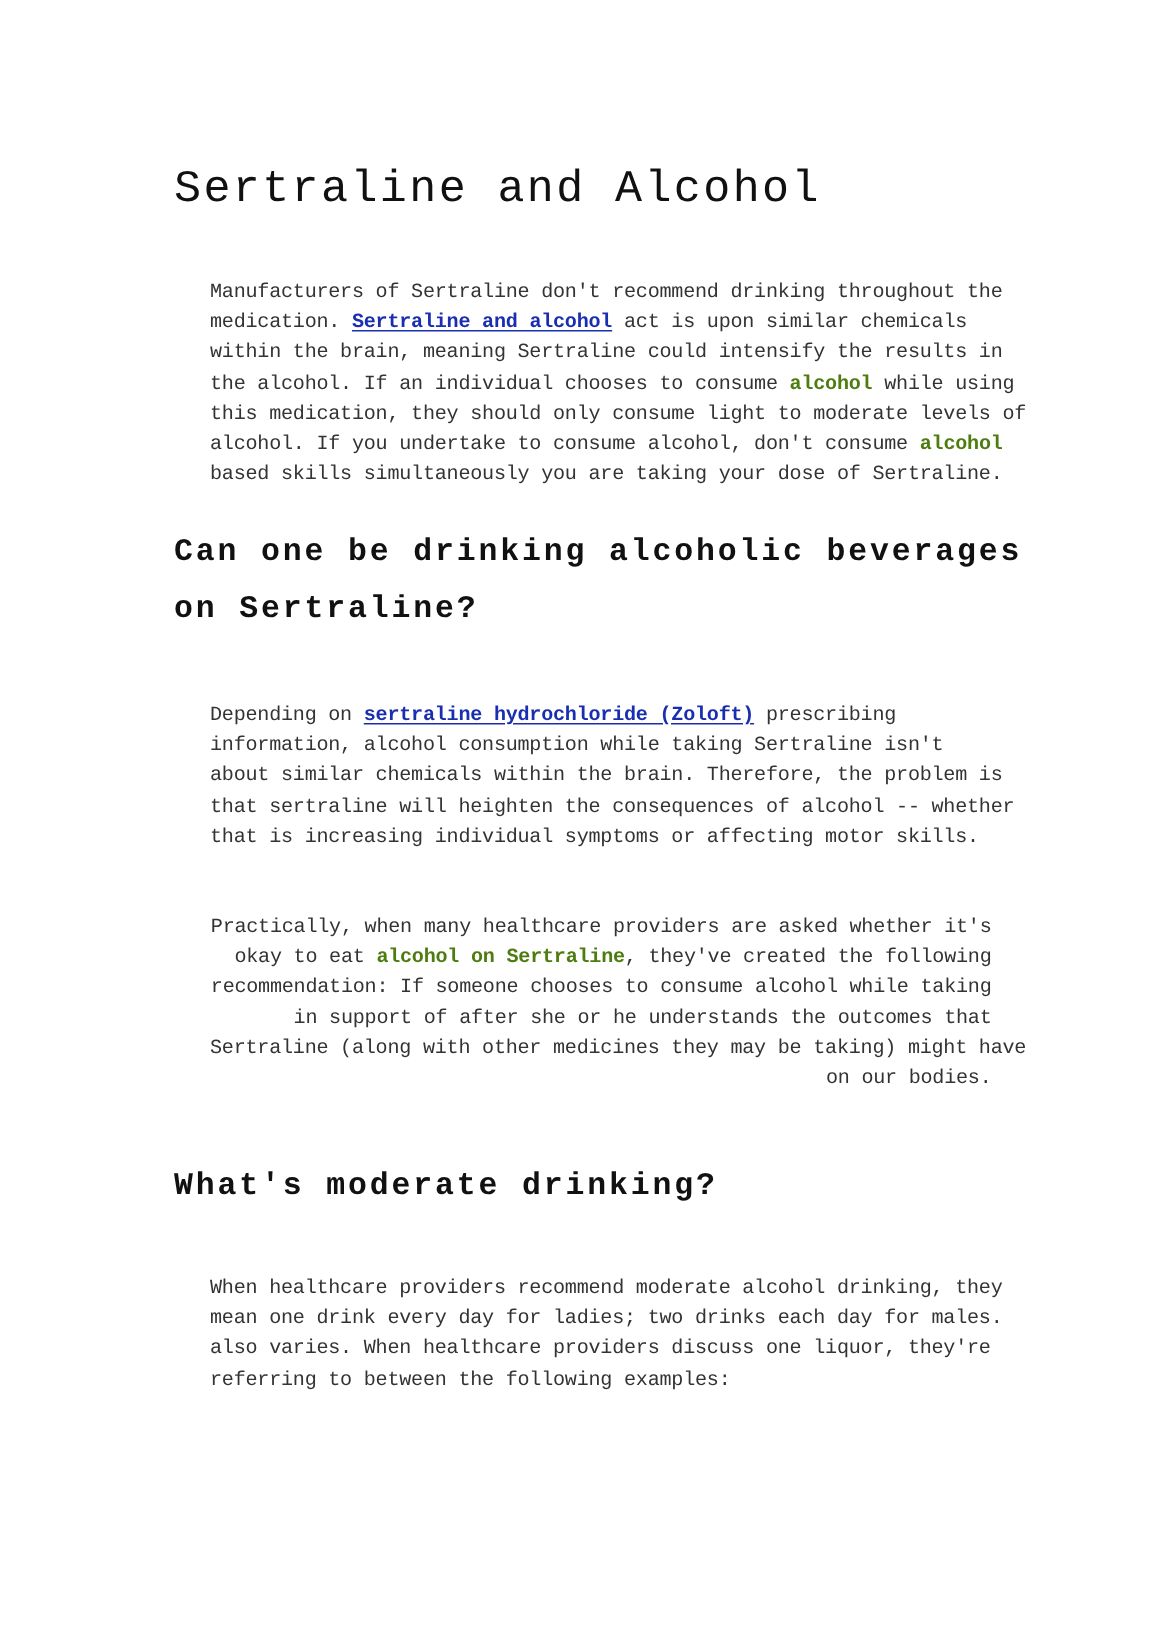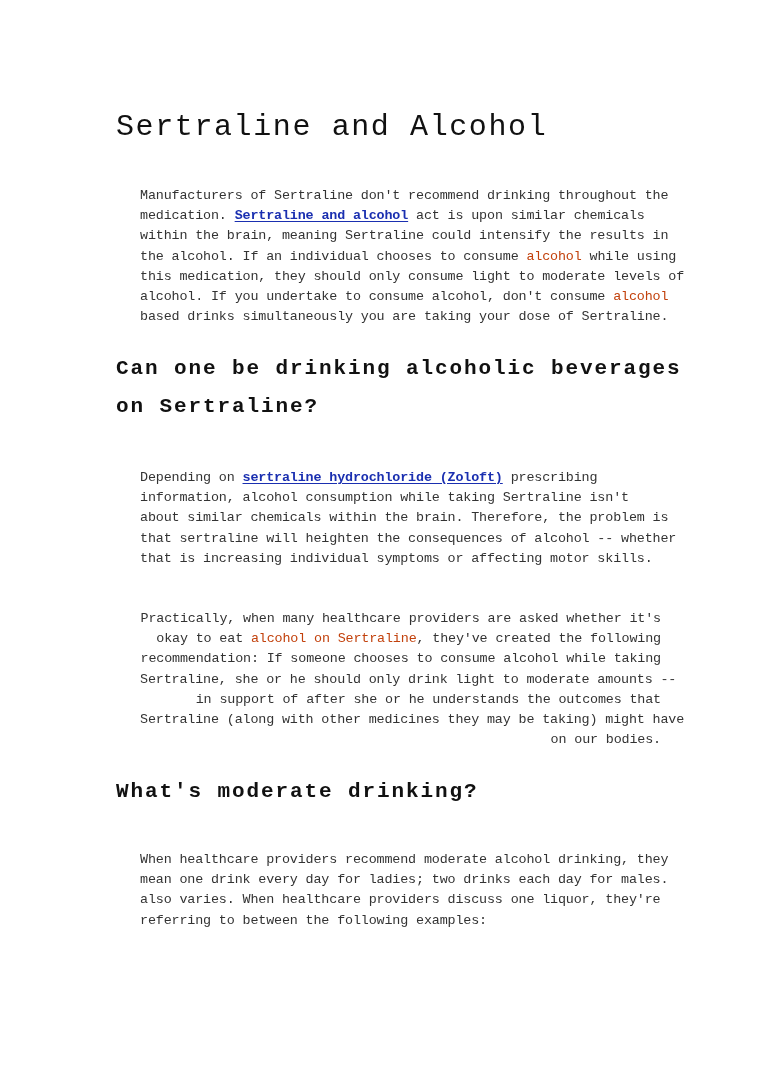--- a/index.html
+++ b/index.html
@@ -62,22 +62,22 @@
       white-space: nowrap;
     }
     .link {
       color: #1a2fb0;
       font-weight: bold;
       text-decoration: underline;
       text-underline-offset: 2px;
       cursor: pointer;
     }
     .kw {
-      font-weight: normal;
-      color: #c2410c;
+      font-weight: bold;
+      color: #4d7c0f;
     }
     #p1 { top: 186px; }
     #h2a { top: 350px; }
     #p2 { top: 468px; }
     #p3 { top: 609px; text-align: right; }
     #h2b { top: 773px; }
     #p4 { top: 850px; }
   </style>
 </head>
 <body>
@@ -86,41 +86,40 @@
 
   <h1 class="title">Sertraline and Alcohol</h1>
 
   <p class="para" id="p1">
     <span class="line">Manufacturers of Sertraline don't recommend drinking throughout the</span>
     <span class="line"><span>medication. </span><a class="link">Sertraline and alcohol</a><span> act is upon similar chemicals</span></span>
     <span class="line">within the brain, meaning Sertraline could intensify the results in</span>
     <span class="line"><span>the alcohol. If an individual chooses to consume </span><b class="kw">alcohol</b><span> while using</span></span>
     <span class="line">this medication, they should only consume light to moderate levels of</span>
     <span class="line"><span>alcohol. If you undertake to consume alcohol, don't consume </span><b class="kw">alcohol</b></span>
-    <span class="line">based drinks simultaneously you are taking your dose of Sertraline.</span>
+    <span class="line">based skills simultaneously you are taking your dose of Sertraline.</span>
   </p>
 
   <h2 class="h2" id="h2a">
     <span class="line" style="display:block">Can one be drinking alcoholic beverages</span>
     <span class="line" style="display:block">on Sertraline?</span>
   </h2>
 
   <p class="para" id="p2">
     <span class="line"><span>Depending on </span><a class="link">sertraline hydrochloride (Zoloft)</a><span> prescribing</span></span>
     <span class="line">information, alcohol consumption while taking Sertraline isn't</span>
     <span class="line">about similar chemicals within the brain. Therefore, the problem is</span>
     <span class="line">that sertraline will heighten the consequences of alcohol -- whether</span>
     <span class="line">that is increasing individual symptoms or affecting motor skills.</span>
   </p>
 
   <p class="para" id="p3">
     <span class="line">Practically, when many healthcare providers are asked whether it's</span>
     <span class="line"><span>okay to eat </span><b class="kw">alcohol on Sertraline</b><span>, they've created the following</span></span>
     <span class="line">recommendation: If someone chooses to consume alcohol while taking</span>
-    <span class="line">Sertraline, she or he should only drink light to moderate amounts --</span>
     <span class="line">in support of after she or he understands the outcomes that</span>
     <span class="line">Sertraline (along with other medicines they may be taking) might have</span>
     <span class="line">on our bodies.</span>
   </p>
 
   <h2 class="h2" id="h2b">
     <span class="line" style="display:block">What's moderate drinking?</span>
   </h2>
 
   <p class="para" id="p4">

